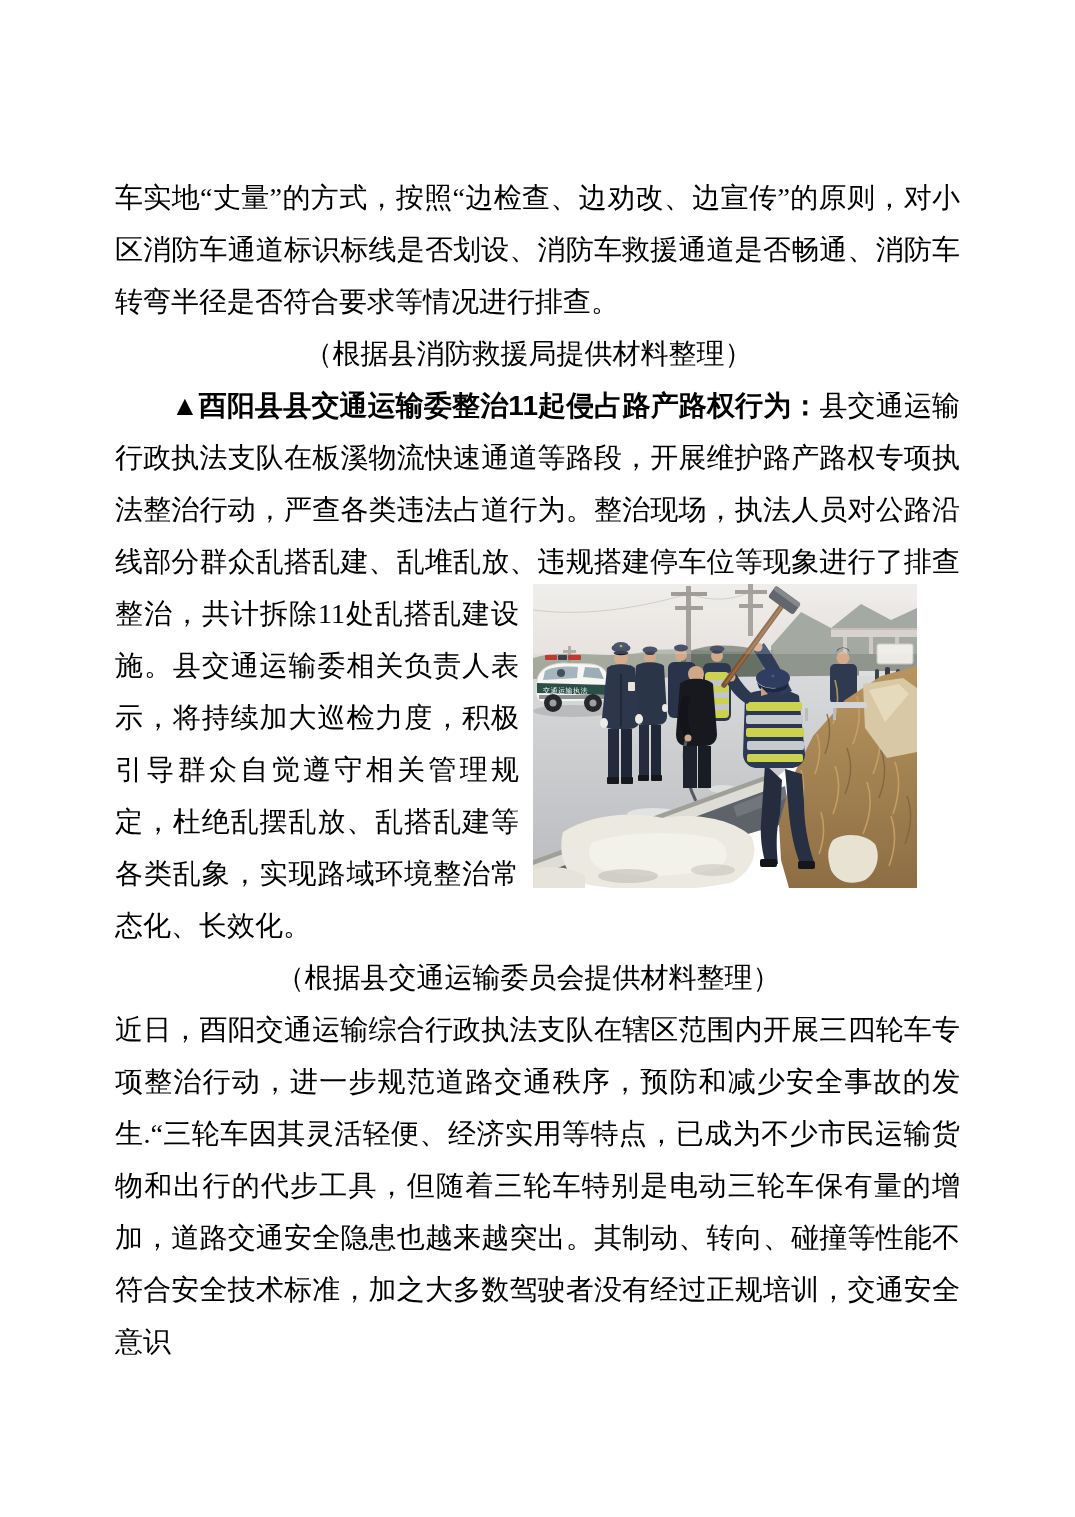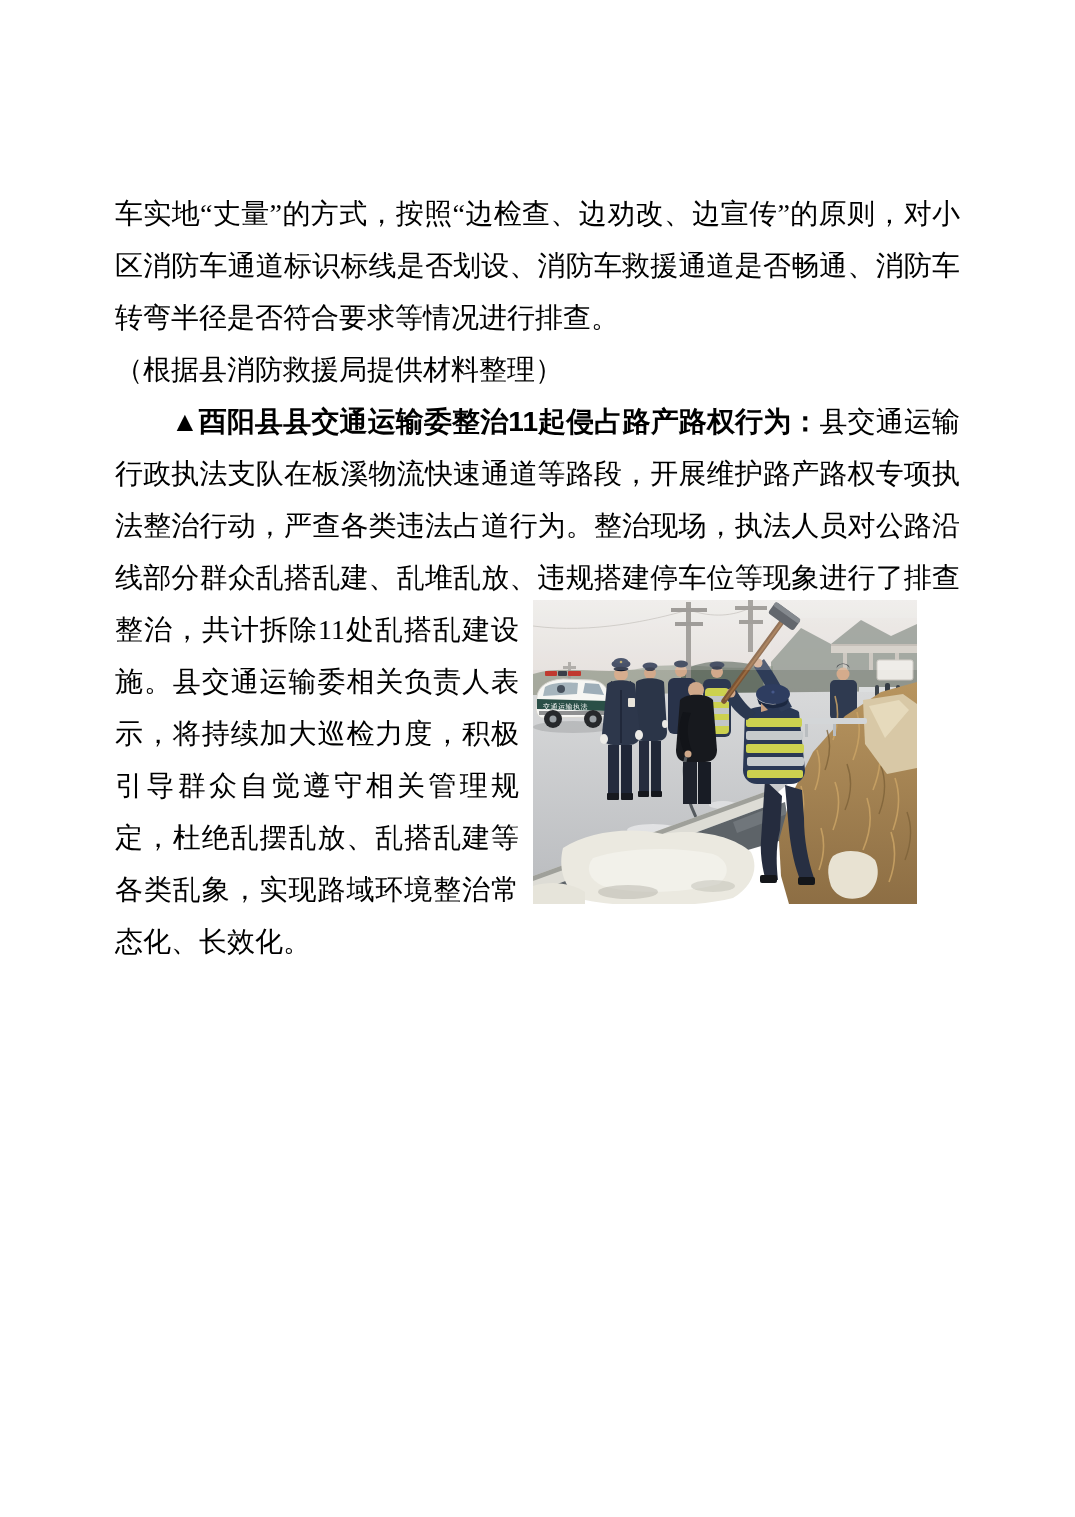--- a/index.html
+++ b/index.html
@@ -1,26 +1,26 @@
 <!DOCTYPE html>
 <html><head>
 <meta charset="utf-8">
 <style>
   html,body { margin:0; padding:0; background:#ffffff; }
   .page {
     position:relative; width:1075px; height:1517px; background:#ffffff;
     font-family:"Liberation Serif","DejaVu Serif",serif; color:#000;
     overflow:hidden; margin:0 auto;
   }
-  .content { position:absolute; left:115px; top:188px; width:845px; }
+  .content { position:absolute; left:115px; top:172px; width:845px; }
   .para {
     margin:0; font-size:28px; line-height:52px;
     text-align:justify; letter-spacing:0;
   }
-  .para.attribution { text-align:left; padding-right:18px; }
+  .para.attribution { text-align:center; padding-right:18px; }
   .indent2 { text-indent:2em; }
   .heading {
     font-family:Liberation Sans, sans-serif;
     font-weight:700; font-style:normal;
   }
   .photo-wrap {
     float:right; width:384px; height:304px;
     margin:-4px 43px 10px 14px;
   }
   .photo-wrap svg { display:block; width:100%; height:100%; }
@@ -239,17 +239,19 @@
           <path d="M193,99 L250,21" stroke="#9a6b40" stroke-width="2" stroke-linecap="round"></path>
           <rect x="236" y="9" width="31" height="14" rx="3" transform="rotate(36 251 16)" fill="#41464d"></rect>
           <rect x="236" y="9" width="31" height="5" rx="2" transform="rotate(36 251 16)" fill="#6a6f76"></rect>
         </g>
       </g>
 
       <rect x="0" y="0" width="384" height="70" fill="#ffffff" opacity="0.18"></rect>
     </svg>
         </span><span>行了排查整治，共计拆除11处乱搭乱建设施。县交通运输委相关负责人表示，将持续加大巡检力度，积极引导群众自觉遵守相关管理规定，杜绝乱摆乱放、乱搭乱建等各类乱象，实现路域环境整治常态化、长效化。</span></p>
 
-
-
+    <p class="para attribution">（根据县交通运输委员会提供材料整理）</p>
+
+
+    <p class="para">近日，酉阳交通运输综合行政执法支队在辖区范围内开展三四轮车专项整治行动，进一步规范道路交通秩序，预防和减少安全事故的发生.“三轮车因其灵活轻便、经济实用等特点，已成为不少市民运输货物和出行的代步工具，但随着三轮车特别是电动三轮车保有量的增加，道路交通安全隐患也越来越突出。其制动、转向、碰撞等性能不符合安全技术标准，加之大多数驾驶者没有经过正规培训，交通安全意识</p>
 
   </div>
 </div>
 
 </body></html>

